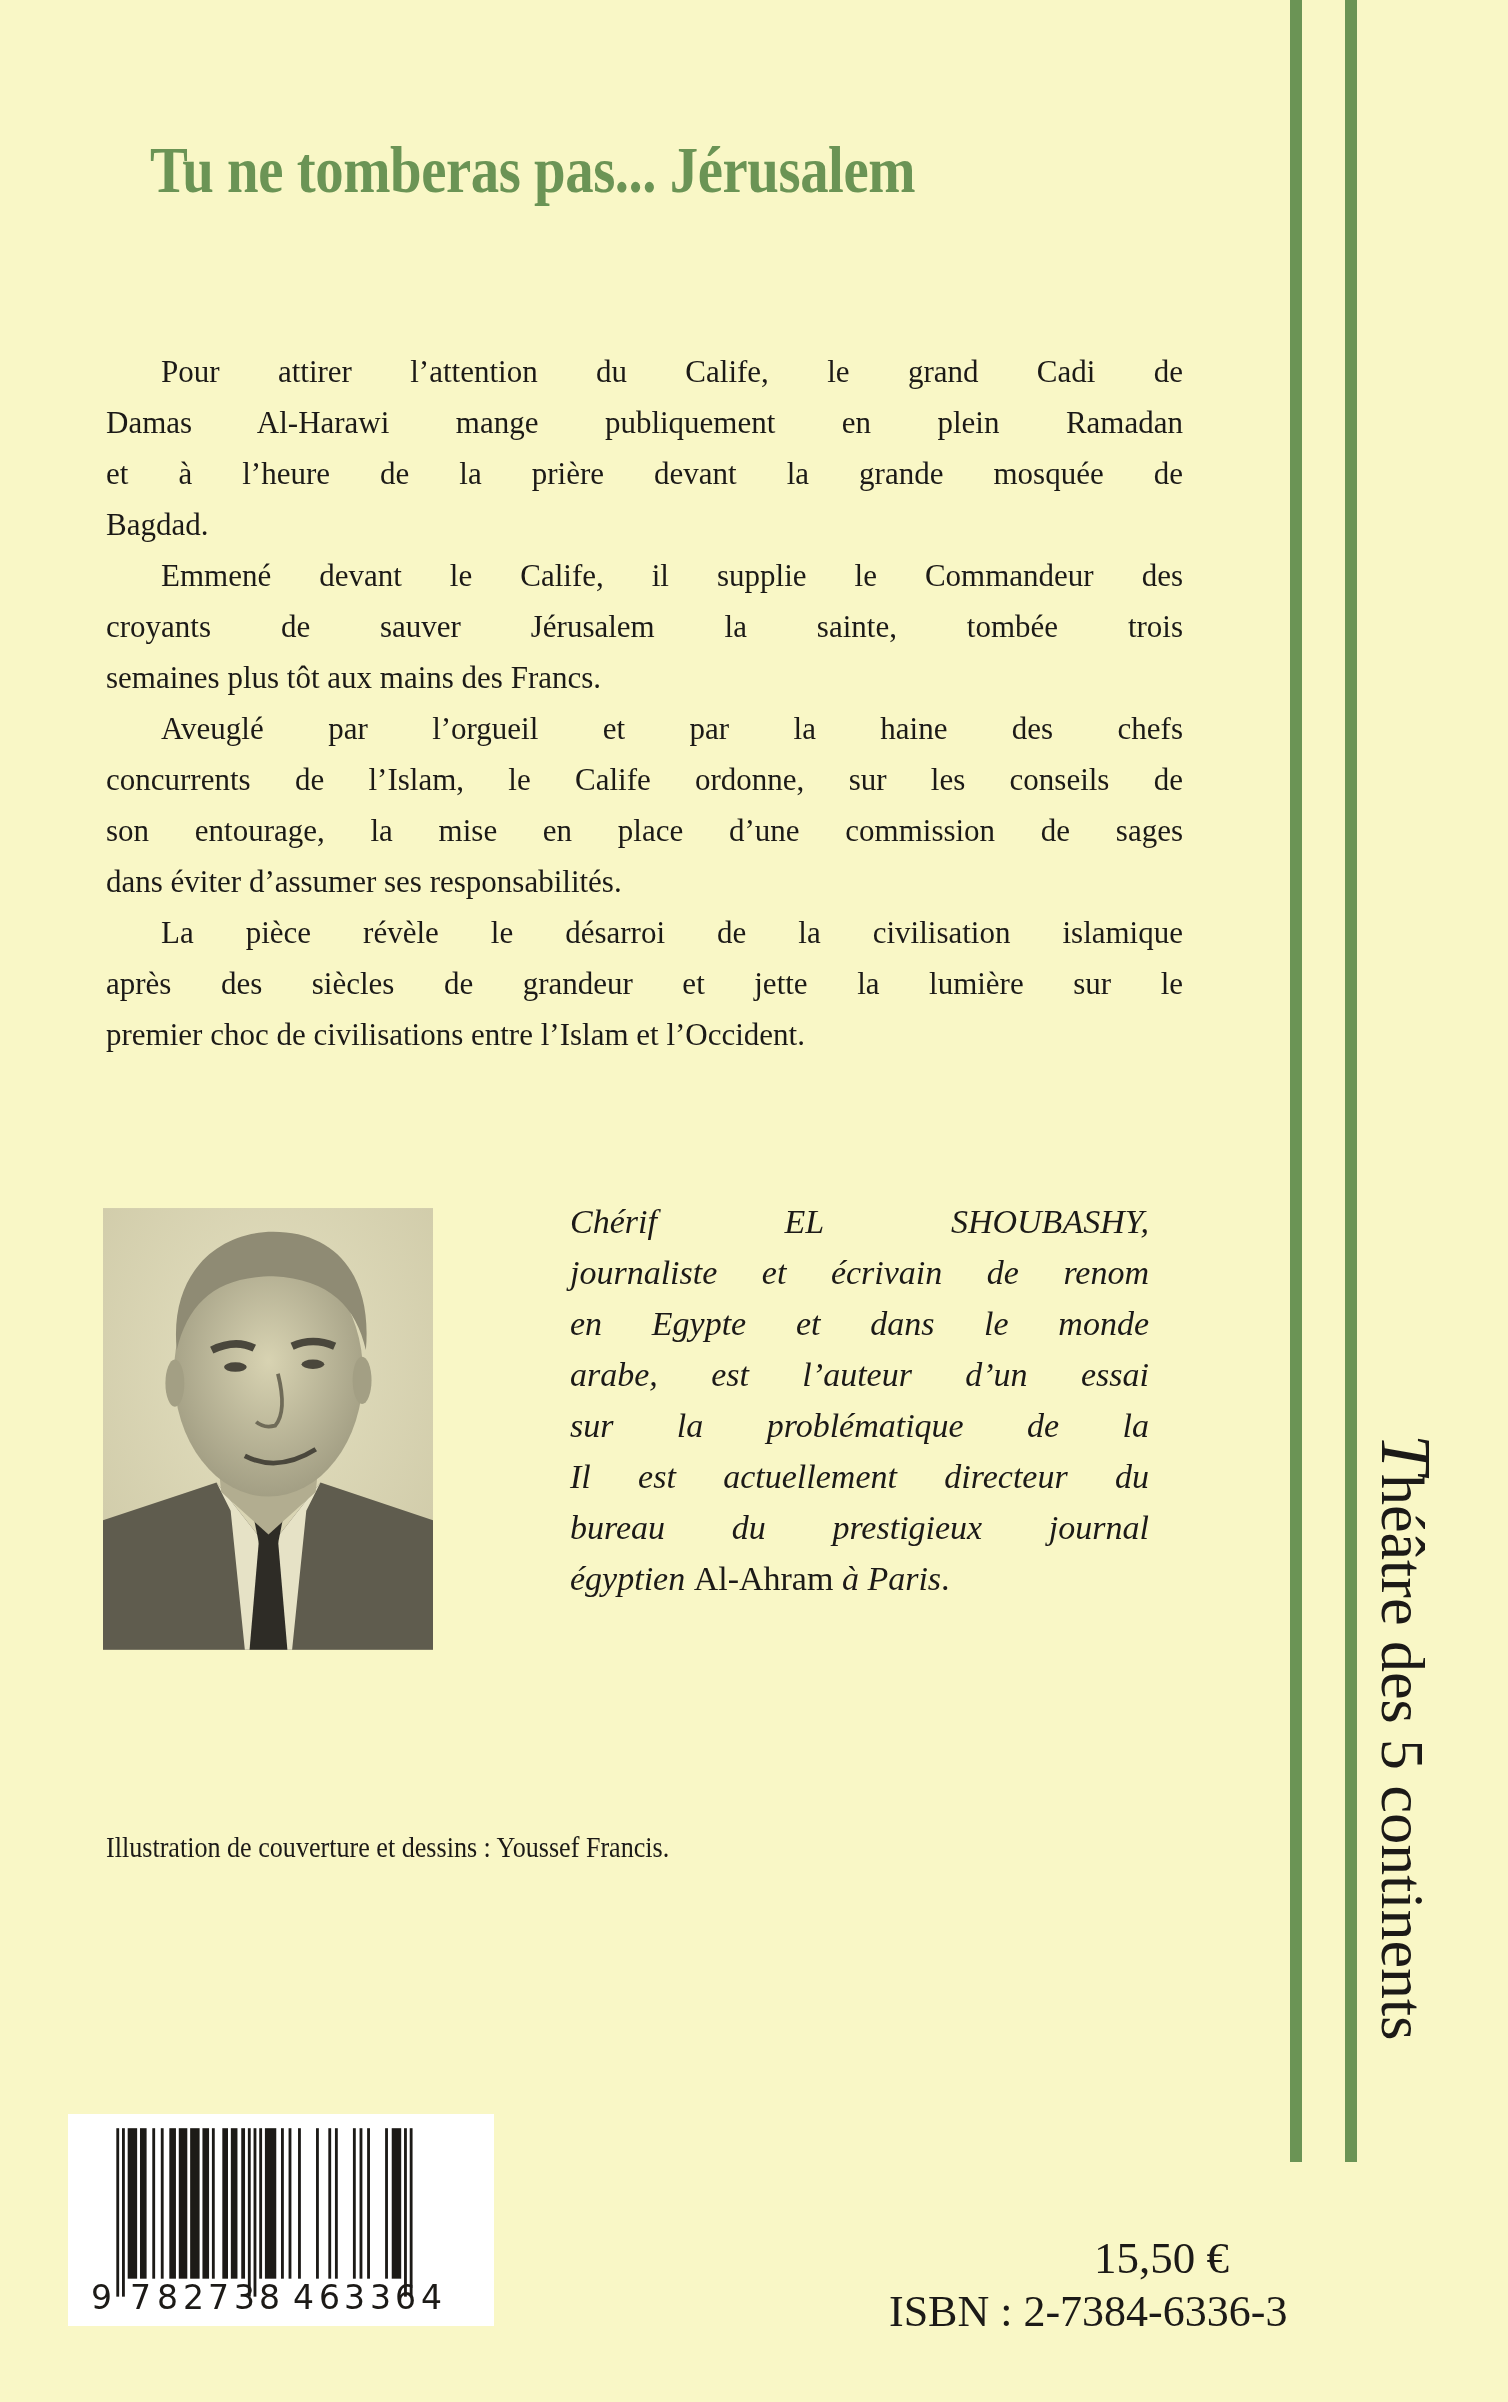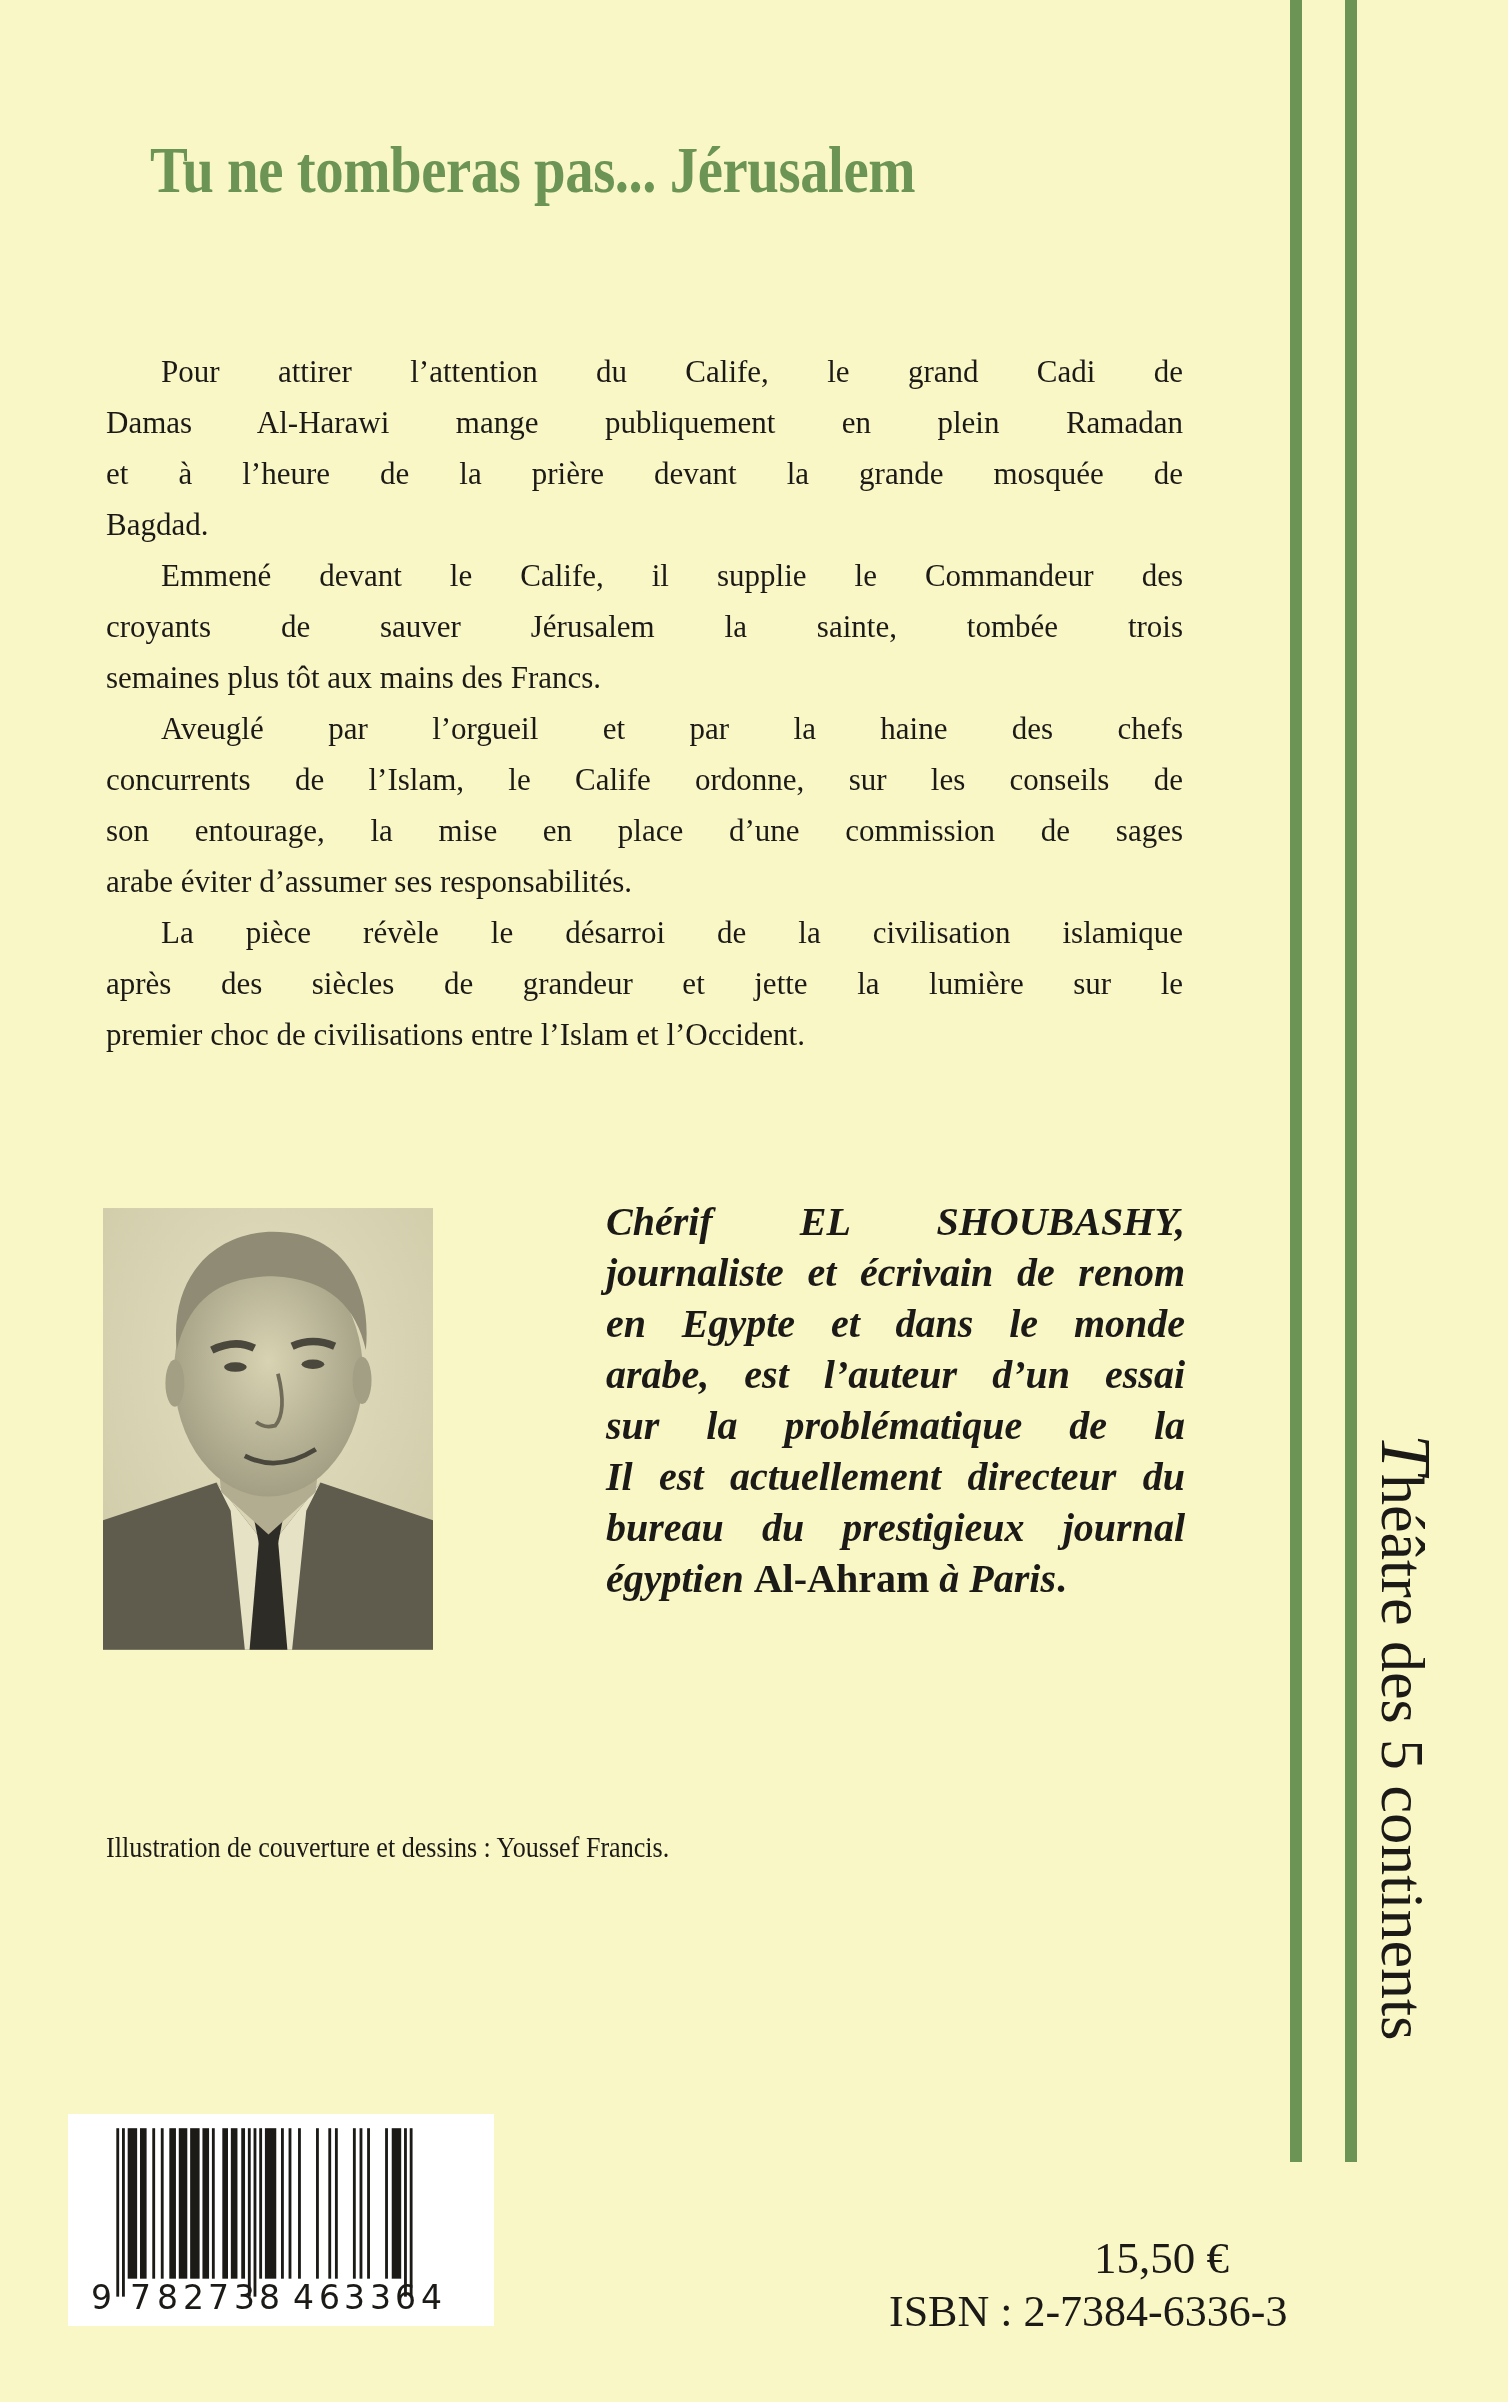--- a/index.html
+++ b/index.html
@@ -69,27 +69,26 @@
       top: 1208px;
       width: 330px;
       height: 442px;
       background: #d9d5b4;
       overflow: hidden;
     }
     .photo svg { display: block; }
 
     .bio {
       position: absolute;
-      left: 606px;
+      left: 570px;
       top: 1196px;
       width: 579px;
-      font-size: 40px;
+      font-size: 34px;
       font-style: italic;
       line-height: 51px;
-      font-weight: bold;
     }
     .bio .line {
       display: block;
       text-align: justify;
       text-align-last: justify;
       white-space: nowrap;
     }
     .bio .line.last { text-align-last: left; }
     .bio .upright { font-style: normal; }
 
@@ -186,21 +185,21 @@
   </div>
   <div>
     <span class="line indent">Emmené devant le Calife, il supplie le Commandeur des</span>
     <span class="line">croyants de sauver Jérusalem la sainte, tombée trois</span>
     <span class="line last">semaines plus tôt aux mains des Francs.</span>
   </div>
   <div>
     <span class="line indent">Aveuglé par l’orgueil et par la haine des chefs</span>
     <span class="line">concurrents de l’Islam, le Calife ordonne, sur les conseils de</span>
     <span class="line">son entourage, la mise en place d’une commission de sages</span>
-    <span class="line last">arabe éviter d’assumer ses responsabilités.</span>
+    <span class="line last">dans éviter d’assumer ses responsabilités.</span>
   </div>
   <div>
     <span class="line indent">La pièce révèle le désarroi de la civilisation islamique</span>
     <span class="line">après des siècles de grandeur et jette la lumière sur le</span>
     <span class="line last">premier choc de civilisations entre l’Islam et l’Occident.</span>
   </div>
 </div>
 
 <div class="photo">
   <svg width="330" height="442" viewBox="0 0 349 467">

